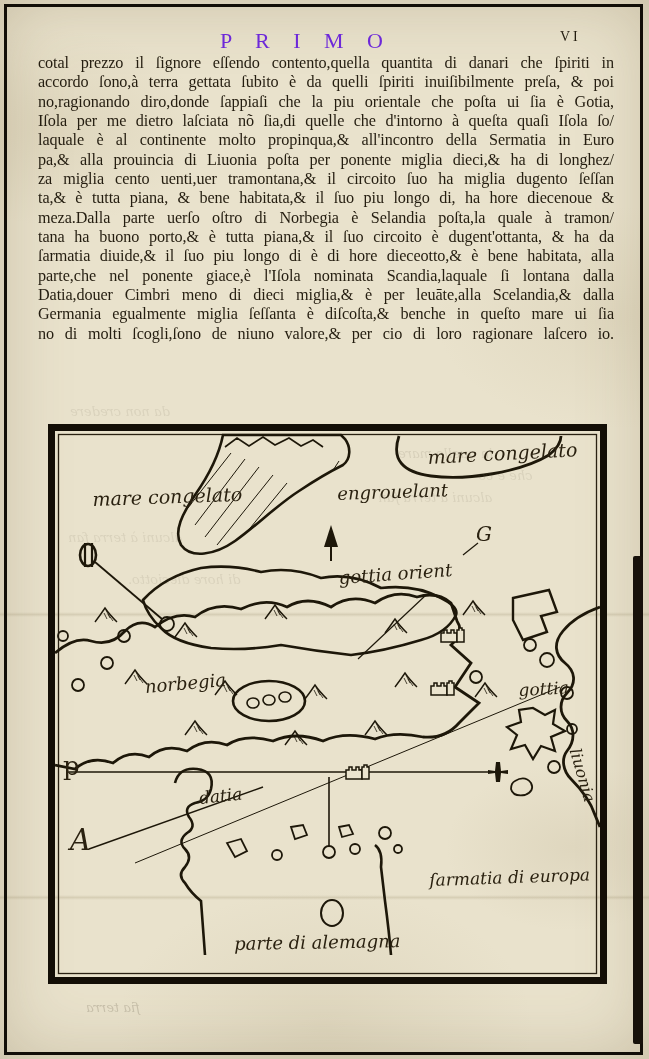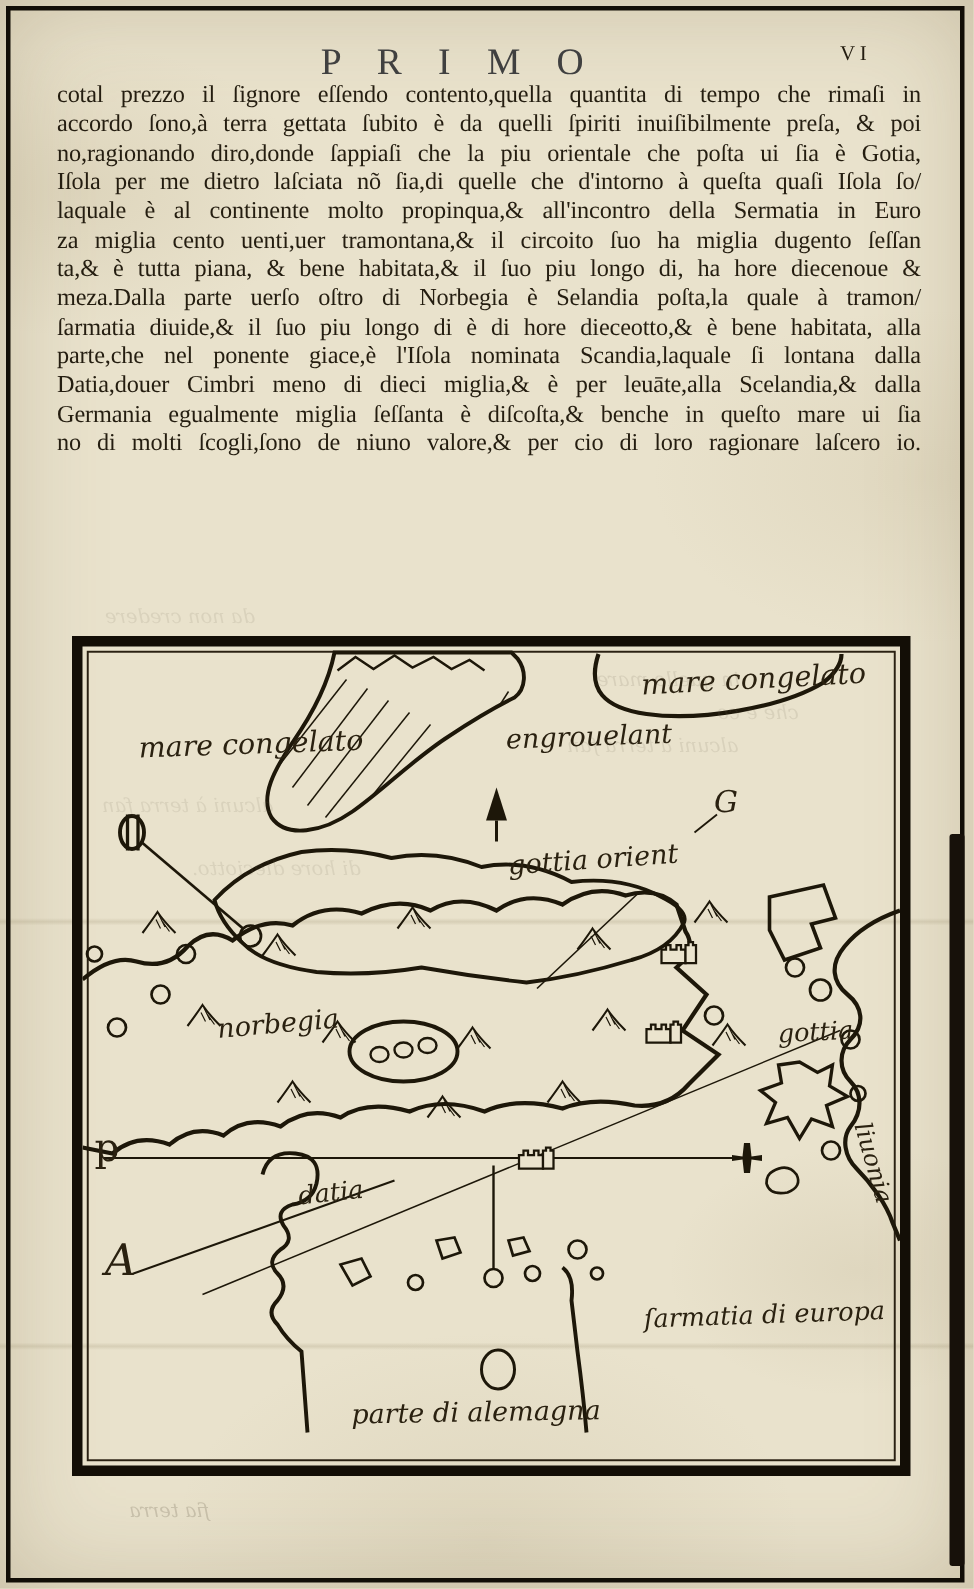--- a/index.html
+++ b/index.html
@@ -20,21 +20,21 @@
     box-shadow: inset 0 0 70px rgba(118,102,64,.28);
   }
   .crease{position:absolute;left:0;width:649px;height:5px;pointer-events:none;
     background:linear-gradient(rgba(150,138,104,.0),rgba(150,138,104,.22),rgba(150,138,104,.0));}
   .page-border{position:absolute;left:4px;top:4px;right:6px;bottom:4px;
     border:3px solid #120e07;pointer-events:none;}
   .gutter-bar{position:absolute;right:6px;top:556px;width:10px;height:488px;
     background:#17110a;border-radius:2px;}
 
   .header-title{position:absolute;left:38px;top:28px;width:536px;text-align:center;
-    font-size:25px;letter-spacing:9px;color:#404040;}
+    font-size:22px;letter-spacing:9px;color:#6d28d9;}
   .folio{position:absolute;left:560px;top:29px;font-size:14px;letter-spacing:3px;}
 
   .textblock{position:absolute;left:38px;top:54px;width:576px;}
   .tline{font-size:16.2px;line-height:19.35px;letter-spacing:-0.1px;
     text-align:justify;text-align-last:justify;white-space:normal;}
 
   .map{position:absolute;left:48px;top:424px;width:559px;height:560px;}
   .map-frame{position:absolute;inset:0;border:7px solid #130e06;}
   .map svg{position:absolute;left:7px;top:7px;}
 
@@ -71,28 +71,30 @@
 <div class="paper-texture"></div>
 <div class="crease" style="top:612px"></div>
 <div class="crease" style="top:895px"></div>
 <div class="page-border"></div>
 <div class="gutter-bar"></div>
 
 <div class="header-title">P R I M O</div>
 <div class="folio">VI</div>
 
 <div class="textblock">
-  <div class="tline">cotal prezzo il ſignore eſſendo contento,quella quantita di tempo che rimaſi in</div>
+  <div class="tline">cotal prezzo il ſignore eſſendo contento,quella quantita di danari che ſpiriti in</div>
   <div class="tline">accordo ſono,à terra gettata ſubito è da quelli ſpiriti inuiſibilmente preſa, &amp; poi</div>
   <div class="tline">no,ragionando diro,donde ſappiaſi che la piu orientale che poſta ui ſia è Gotia,</div>
   <div class="tline">Iſola per me dietro laſciata nõ ſia,di quelle che d'intorno à queſta quaſi Iſola ſo/</div>
   <div class="tline">laquale è al continente molto propinqua,&amp; all'incontro della Sermatia in Euro</div>
+  <div class="tline">pa,&amp; alla prouincia di Liuonia poſta per ponente miglia dieci,&amp; ha di longhez/</div>
   <div class="tline">za miglia cento uenti,uer tramontana,&amp; il circoito ſuo ha miglia dugento ſeſſan</div>
   <div class="tline">ta,&amp; è tutta piana, &amp; bene habitata,&amp; il ſuo piu longo di, ha hore diecenoue &amp;</div>
   <div class="tline">meza.Dalla parte uerſo oſtro di Norbegia è Selandia poſta,la quale à tramon/</div>
+  <div class="tline">tana ha buono porto,&amp; è tutta piana,&amp; il ſuo circoito è dugent'ottanta, &amp; ha da</div>
   <div class="tline">ſarmatia diuide,&amp; il ſuo piu longo di è di hore dieceotto,&amp; è bene habitata, alla</div>
   <div class="tline">parte,che nel ponente giace,è l'Iſola nominata Scandia,laquale ſi lontana dalla</div>
   <div class="tline">Datia,douer Cimbri meno di dieci miglia,&amp; è per leuāte,alla Scelandia,&amp; dalla</div>
   <div class="tline">Germania egualmente miglia ſeſſanta è diſcoſta,&amp; benche in queſto mare ui ſia</div>
   <div class="tline">no di molti ſcogli,ſono de niuno valore,&amp; per cio di loro ragionare laſcero io.</div>
 </div>
 
 <span class="ghost ghost-gap">da non credere</span>
 
 <div class="map">

